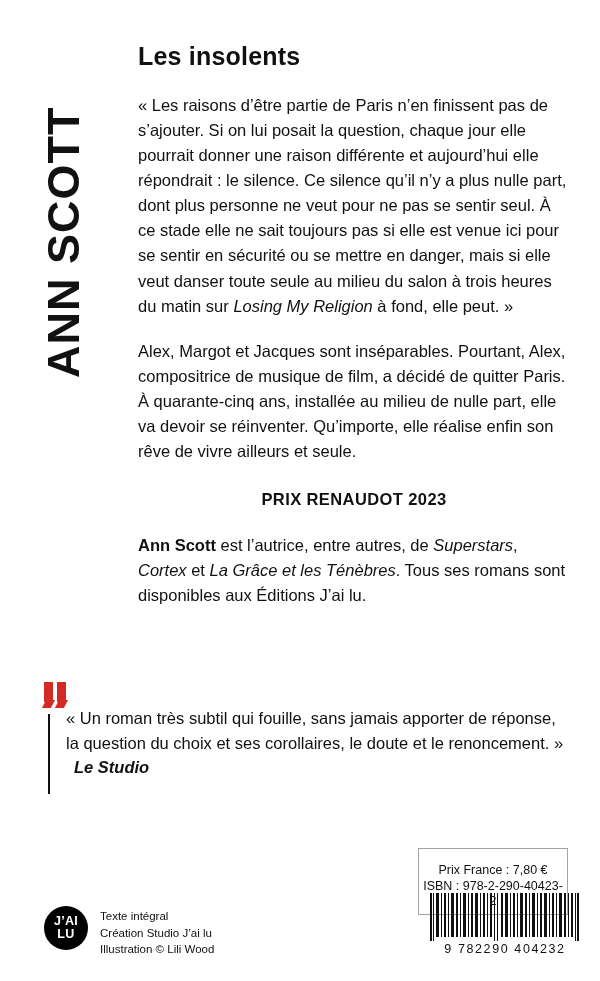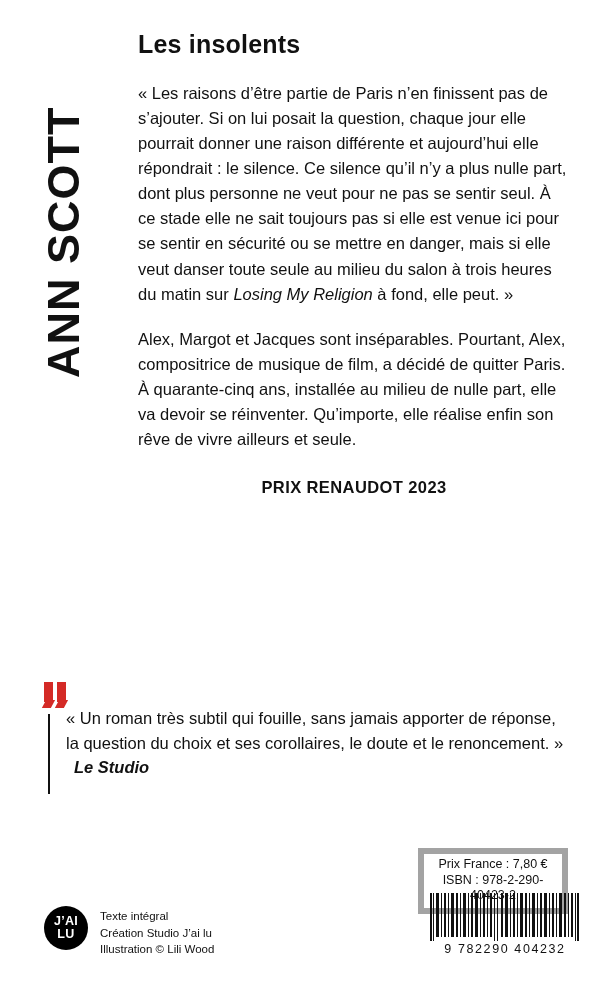--- a/index.html
+++ b/index.html
@@ -42,21 +42,21 @@
     font-weight: bold;
     letter-spacing: 1px;
     color: #111111;
     font-family: "Liberation Sans", sans-serif;
   }
 
   
   .content {
     position: absolute;
     left: 138px;
-    top: 30px;
+    top: 42px;
     width: 432px;
   }
 
   .book-title {
     font-size: 25px;
     font-weight: bold;
     color: #111111;
     margin: 0 0 22px 0;
     letter-spacing: 0.2px;
   }
@@ -160,22 +160,22 @@
     margin-top: 2px;
     color: #111111;
   }
 
   
   .price-box {
     position: absolute;
     right: 32px;
     top: 848px;
     width: 150px;
-    border: 6px solid #a3a3a3;
-    padding: 3px 4px 4px 4px;
+    border: 1px solid #a3a3a3;
+    padding: 14px 4px 4px 4px;
     text-align: center;
     box-sizing: border-box;
   }
   .price-box .price {
     font-size: 12.5px;
     color: #111111;
     line-height: 1.25;
   }
   .price-box .isbn {
     font-size: 12.5px;
@@ -248,20 +248,21 @@
   <div class="content">
 
     <h1 class="book-title">Les insolents</h1>
 
     <p class="excerpt"><span>« Les raisons d’être partie de Paris n’en finissent pas de s’ajouter. Si on lui posait la question, chaque jour elle pourrait donner une raison différente et aujourd’hui elle répondrait : le silence. Ce silence qu’il n’y a plus nulle part, dont plus personne ne veut pour ne pas se sentir seul. À ce stade elle ne sait toujours pas si elle est venue ici pour se sentir en sécurité ou se mettre en danger, mais si elle veut danser toute seule au milieu du salon à trois heures du matin sur </span><span class="italic">Losing My Religion</span><span> à fond, elle peut. »</span></p>
 
     <p class="summary">Alex, Margot et Jacques sont inséparables. Pourtant, Alex, compositrice de musique de film, a décidé de quitter Paris. À quarante-cinq ans, installée au milieu de nulle part, elle va devoir se réinventer. Qu’importe, elle réalise enfin son rêve de vivre ailleurs et seule.</p>
 
     <div class="prize">PRIX RENAUDOT 2023</div>
 
+    <p class="bio"><span class="bold">Ann Scott</span><span> est l’autrice, entre autres, de </span><span class="italic">Superstars</span><span>, </span><span class="italic">Cortex</span><span> et </span><span class="italic">La Grâce et les Ténèbres</span><span>. Tous ses romans sont disponibles aux Éditions J’ai lu.</span></p>
 
   </div>
 
   <div class="quote-block">
     <div class="quote-mark">
       <span class="first"></span>
       <span class="second"></span>
       <span class="tail"></span>
       <span class="tail2"></span>
     </div>

